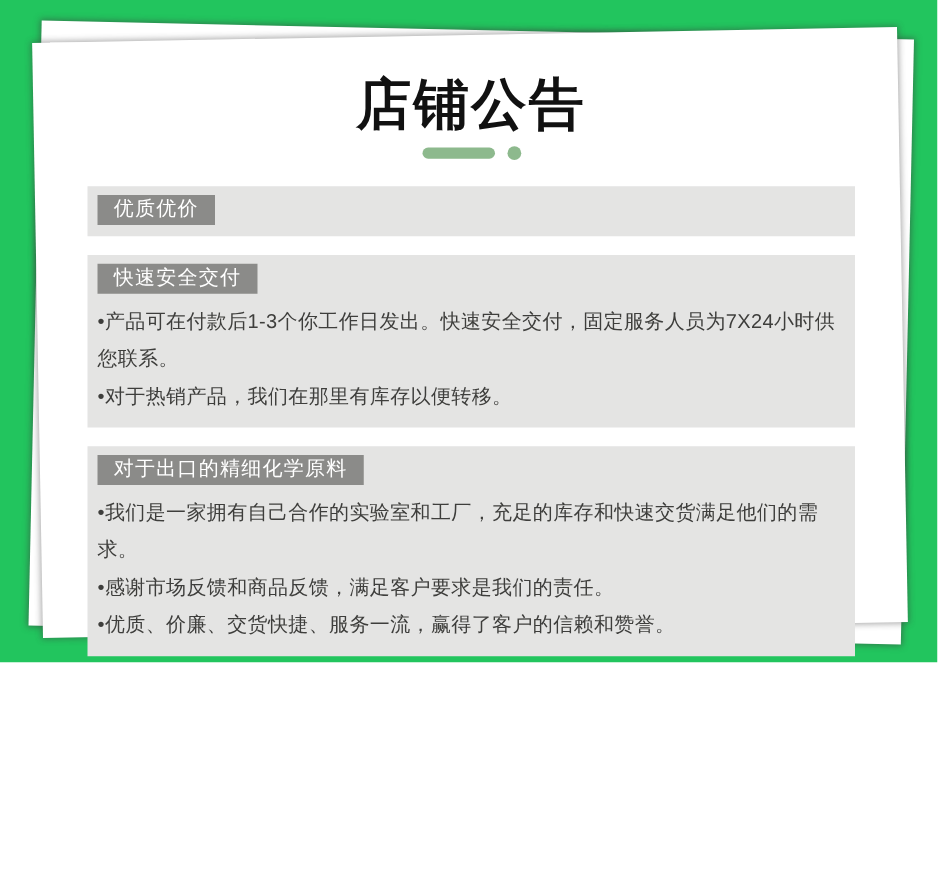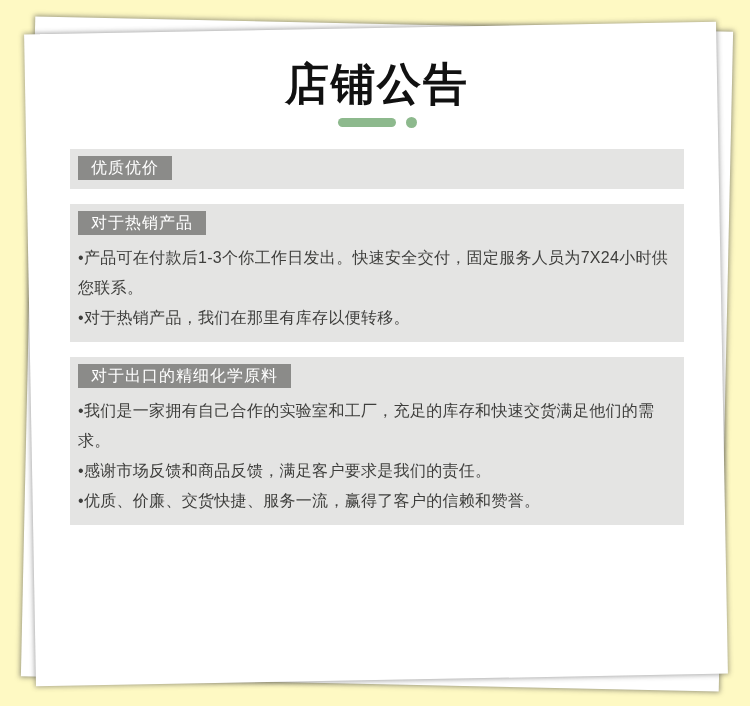--- a/index.html
+++ b/index.html
@@ -4,23 +4,23 @@
 <style>
   html, body {
     margin: 0;
     padding: 0;
     background: #ffffff;
     font-family: "Liberation Sans", "DejaVu Sans", sans-serif;
   }
   .canvas {
     position: relative;
     width: 750px;
-    height: 706px;
+    height: 530px;
     overflow: hidden;
-    background: #fef9c3;
+    background: #22c55e;
   }
   
   .backdrop-sheet {
     position: absolute;
     background: #ffffff;
   }
   .sheet-a {
     left: 28px; top: 24px; right: 24px; bottom: 22px;
     box-shadow: 0 0 5px 1px rgba(60,60,60,0.55);
     transform: rotate(1.25deg);
@@ -109,21 +109,21 @@
         <span class="divider-dot"></span>
       </div>
 
       <div class="sections">
 
         <div class="section">
           <span class="section-heading">优质优价</span>
         </div>
 
         <div class="section">
-          <span class="section-heading">对于热销产品</span>
+          <span class="section-heading">快速安全交付</span>
           <div class="bullets">
             <div class="bullet">•产品可在付款后1-3个你工作日发出。快速安全交付，固定服务人员为7X24小时供您联系。</div>
             <div class="bullet">•对于热销产品，我们在那里有库存以便转移。</div>
           </div>
         </div>
 
         <div class="section">
           <span class="section-heading">对于出口的精细化学原料</span>
           <div class="bullets">
             <div class="bullet">•我们是一家拥有自己合作的实验室和工厂，充足的库存和快速交货满足他们的需求。</div>

